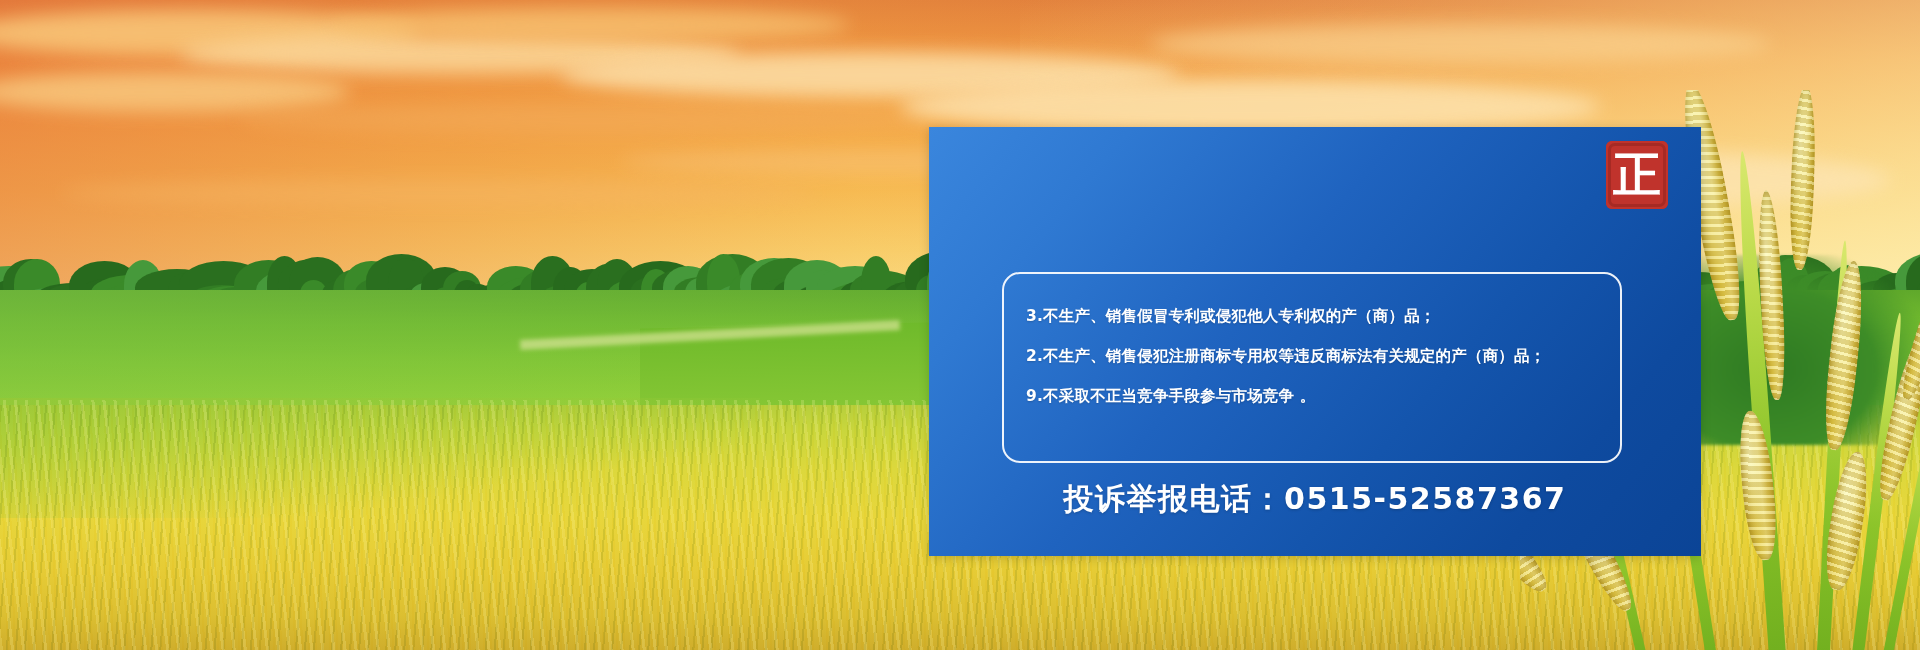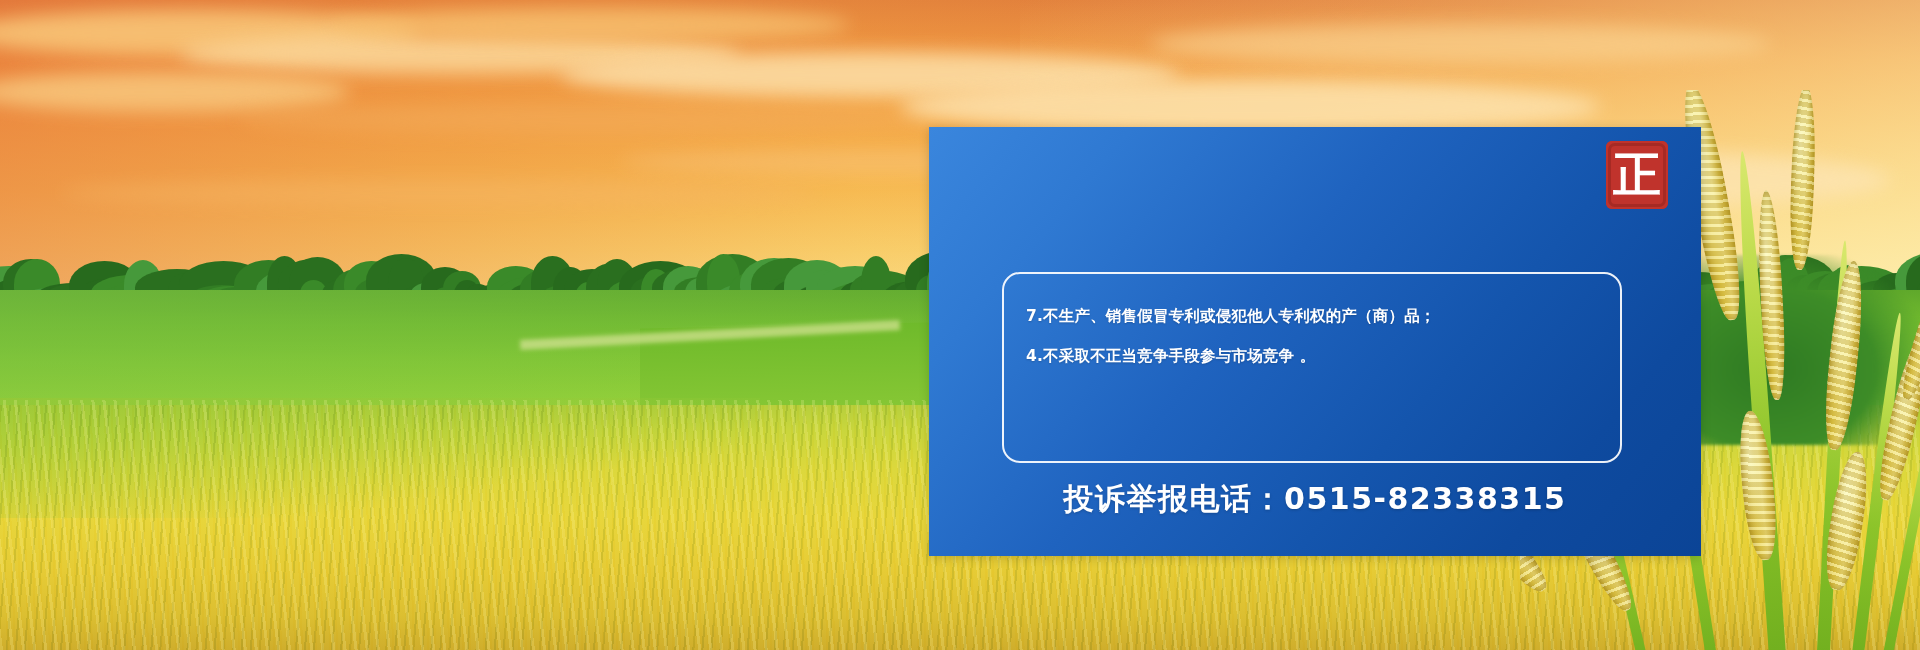--- a/index.html
+++ b/index.html
@@ -461,20 +461,21 @@
   <div class="panel">
 
     <div class="seal">
       <div class="seal-inner">
         <span class="seal-char">正</span>
       </div>
     </div>
 
 
     <div class="promise-box">
-      <div class="promise-item">7.不生产、销售假冒专利或侵犯他人专利权的产（商）品；</div>
-      <div class="promise-item">4.不采取不正当竞争手段参与市场竞争 。</div>
+      <div class="promise-item">3.不生产、销售假冒专利或侵犯他人专利权的产（商）品；</div>
+      <div class="promise-item">2.不生产、销售侵犯注册商标专用权等违反商标法有关规定的产（商）品；</div>
+      <div class="promise-item">9.不采取不正当竞争手段参与市场竞争 。</div>
     </div>
 
-    <div class="hotline">投诉举报电话：0515-82338315</div>
+    <div class="hotline">投诉举报电话：0515-52587367</div>
   </div>
 
 </div>
 
 </body></html>

